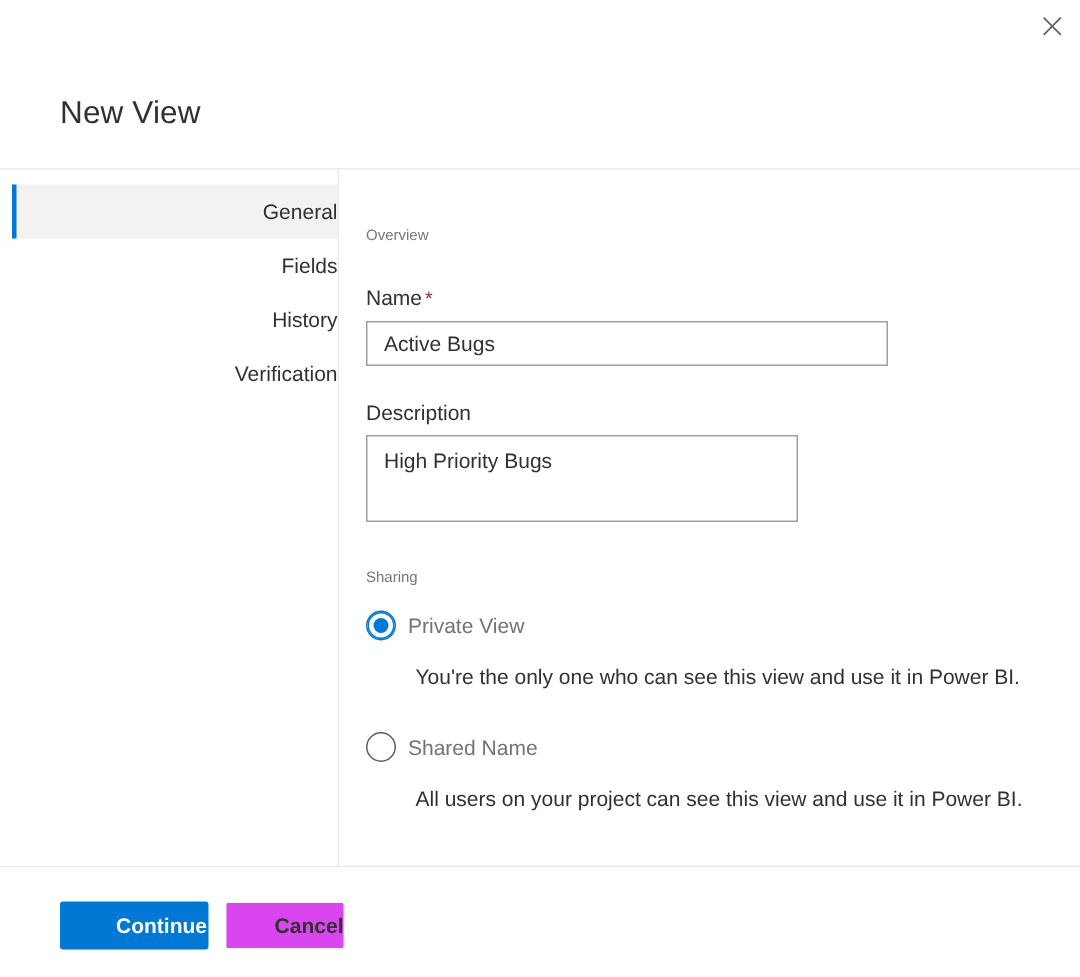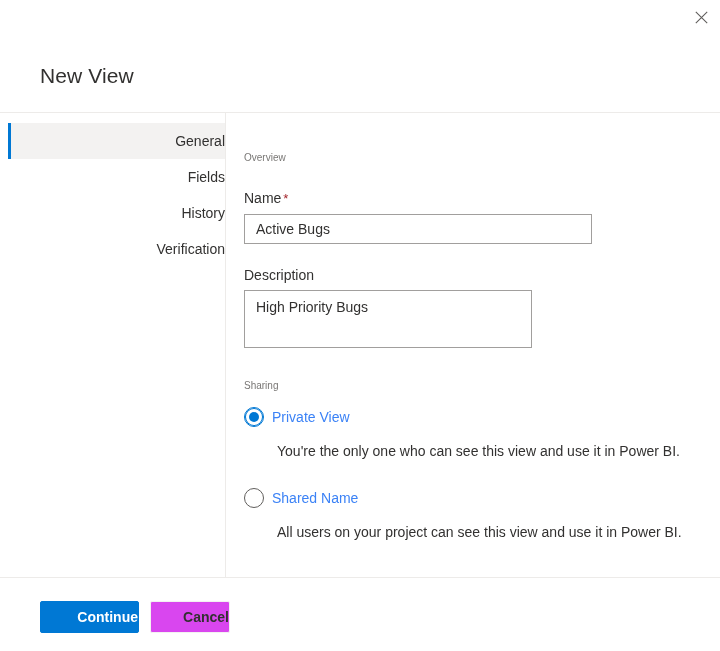--- a/index.html
+++ b/index.html
@@ -200,21 +200,21 @@
     left: 4px;
     top: 4px;
     width: 10px;
     height: 10px;
     border-radius: 50%;
     background: #0078d4;
   }
   .radio-label {
     font-size: 14px;
     line-height: 20px;
-    color: #3b82f6;
+    color: #737373;
   }
   .radio-help {
     font-size: 14px;
     line-height: 20px;
     color: #323130;
     margin: 14px 0 0 33px;
   }
   .radio-group-private { margin-bottom: 27px; }
 
   

